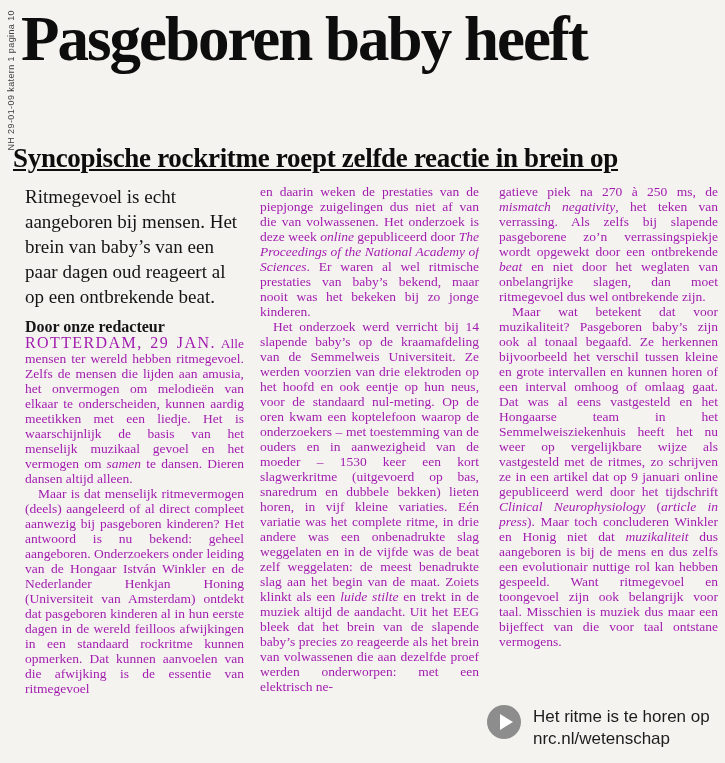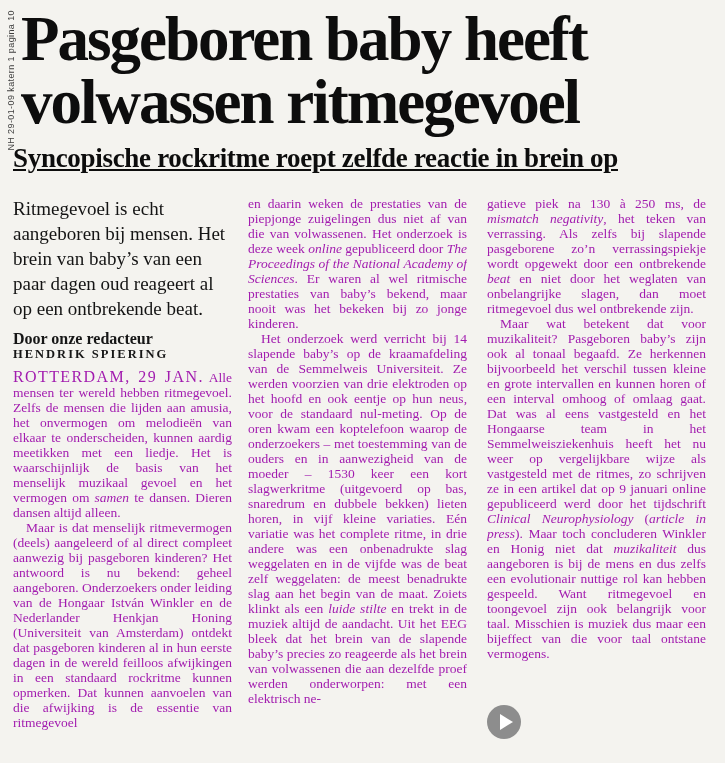--- a/index.html
+++ b/index.html
@@ -32,23 +32,24 @@
   .subhead {
     position: absolute; left: 13px; top: 143px;
     margin: 0;
     font-size: 27px; line-height: 30px;
     font-weight: bold;
     letter-spacing: -0.3px;
     color: #0d0d0d;
     text-decoration: underline;
   }
   .col {
-    position: absolute; top: 196px;
+    position: absolute; top: 184px;
     width: 219px; height: 567px;
     overflow: hidden;
+    margin-left: 12px;
   }
   .col1 { left: 13px; }
   .col2 { left: 248px; }
   .col3 { left: 487px; }
   .lede {
     margin: 0 0 9px 0;
     font-size: 19px; line-height: 25px;
     font-weight: 500;
     color: #141414;
   }
@@ -100,44 +101,46 @@
 </style>
 </head>
 <body>
 
 <div class="page">
 
   <div class="edition-tag">NH 29-01-09 katern 1 pagina 10</div>
 
   <h1 class="headline">
     <span class="hl-line">Pasgeboren baby heeft</span>
-    <span class="hl-line">volwassen ritmegevoel</span>
   </h1>
 
   <h2 class="subhead">Syncopische rockritme roept zelfde reactie in brein op</h2>
 
   <div class="col col1">
     <p class="lede">Ritmegevoel is echt aangeboren bij mensen. Het brein van baby’s van een paar dagen oud reageert al op een ontbrekende beat.</p>
     <p class="byline-label">Door onze redacteur</p>
-    <p class="byline-author">HENDRIK SPIERING</p>
     <div class="body">
         <p><span class="run-sc">ROTTERDAM, 29 JAN.</span><span> Alle mensen ter wereld hebben ritmegevoel. Zelfs de mensen die lijden aan amusia, het onvermogen om melodieën van elkaar te onderscheiden, kunnen aardig meetikken met een liedje. Het is waarschijnlijk de basis van het menselijk muzikaal gevoel en het vermogen om </span><span class="run-i">samen</span><span> te dansen. Dieren dansen altijd alleen.</span></p>
         <p class="p-indent"><span>Maar is dat menselijk ritmevermogen (deels) aangeleerd of al direct compleet aanwezig bij pasgeboren kinderen? Het antwoord is nu bekend: geheel aangeboren. Onderzoekers onder leiding van de Hongaar István Winkler en de Nederlander Henkjan Honing (Universiteit van Amsterdam) ontdekt dat pasgeboren kinderen al in hun eerste dagen in de wereld feilloos afwijkingen in een standaard rockritme kunnen opmerken. Dat kunnen aanvoelen van die afwijking is de essentie van ritmegevoel</span></p>
       </div>
   </div>
 
   <div class="col col2 body">
       <p><span>en daarin weken de prestaties van de piepjonge zuigelingen dus niet af van die van volwassenen. Het onderzoek is deze week </span><span class="run-i">online</span><span> gepubliceerd door </span><span class="run-i">The Proceedings of the National Academy of Sciences</span><span>. Er waren al wel ritmische prestaties van baby’s bekend, maar nooit was het bekeken bij zo jonge kinderen.</span></p>
       <p class="p-indent"><span>Het onderzoek werd verricht bij 14 slapende baby’s op de kraamafdeling van de Semmelweis Universiteit. Ze werden voorzien van drie elektroden op het hoofd en ook eentje op hun neus, voor de standaard nul-meting. Op de oren kwam een koptelefoon waarop de onderzoekers – met toestemming van de ouders en in aanwezigheid van de moeder – 1530 keer een kort slagwerkritme (uitgevoerd op bas, snaredrum en dubbele bekken) lieten horen, in vijf kleine variaties. Eén variatie was het complete ritme, in drie andere was een onbenadrukte slag weggelaten en in de vijfde was de beat zelf weggelaten: de meest benadrukte slag aan het begin van de maat. Zoiets klinkt als een </span><span class="run-i">luide stilte</span><span> en trekt in de muziek altijd de aandacht. Uit het EEG bleek dat het brein van de slapende baby’s precies zo reageerde als het brein van volwassenen die aan dezelfde proef werden onderworpen: met een elektrisch ne-</span></p>
     </div>
 
   <div class="col col3 body">
-      <p><span>gatieve piek na 130 à 250 ms, de </span><span class="run-i">mismatch negativity</span><span>, het teken van verrassing. Als zelfs bij slapende pasgeborene zo’n verrassingspiekje wordt opgewekt door een ontbrekende </span><span class="run-i">beat</span><span> en niet door het weglaten van onbelangrijke slagen, dan moet ritmegevoel dus wel ontbrekende zijn.</span></p>
+      <p><span>gatieve piek na 270 à 250 ms, de </span><span class="run-i">mismatch negativity</span><span>, het teken van verrassing. Als zelfs bij slapende pasgeborene zo’n verrassingspiekje wordt opgewekt door een ontbrekende </span><span class="run-i">beat</span><span> en niet door het weglaten van onbelangrijke slagen, dan moet ritmegevoel dus wel ontbrekende zijn.</span></p>
       <p class="p-indent"><span>Maar wat betekent dat voor muzikaliteit? Pasgeboren baby’s zijn ook al tonaal begaafd. Ze herkennen bijvoorbeeld het verschil tussen kleine en grote intervallen en kunnen horen of een interval omhoog of omlaag gaat. Dat was al eens vastgesteld en het Hongaarse team in het Semmelweisziekenhuis heeft het nu weer op vergelijkbare wijze als vastgesteld met de ritmes, zo schrijven ze in een artikel dat op 9 januari online gepubliceerd werd door het tijdschrift </span><span class="run-i">Clinical Neurophysiology</span><span> (</span><span class="run-i">article in press</span><span>). Maar toch concluderen Winkler en Honig niet dat </span><span class="run-i">muzikaliteit</span><span> dus aangeboren is bij de mens en dus zelfs een evolutionair nuttige rol kan hebben gespeeld. Want ritmegevoel en toongevoel zijn ook belangrijk voor taal. Misschien is muziek dus maar een bijeffect van die voor taal ontstane vermogens.</span></p>
     </div>
 
   <div class="footer">
     <span class="play-icon" style="background: rgb(141, 141, 141);">
       <span class="play-tri"></span>
     </span>
+    <span class="footer-text">
+      <span>Het ritme is te horen op</span><br>
+      <span>nrc.nl/wetenschap</span>
+    </span>
   </div>
 
 </div>
 
 </body></html>

